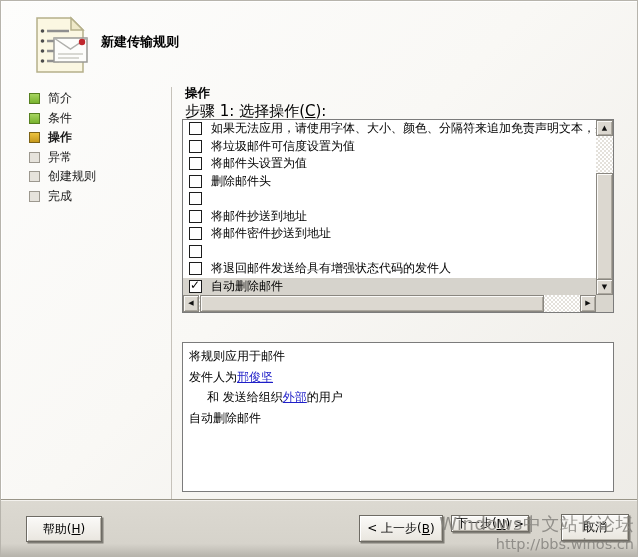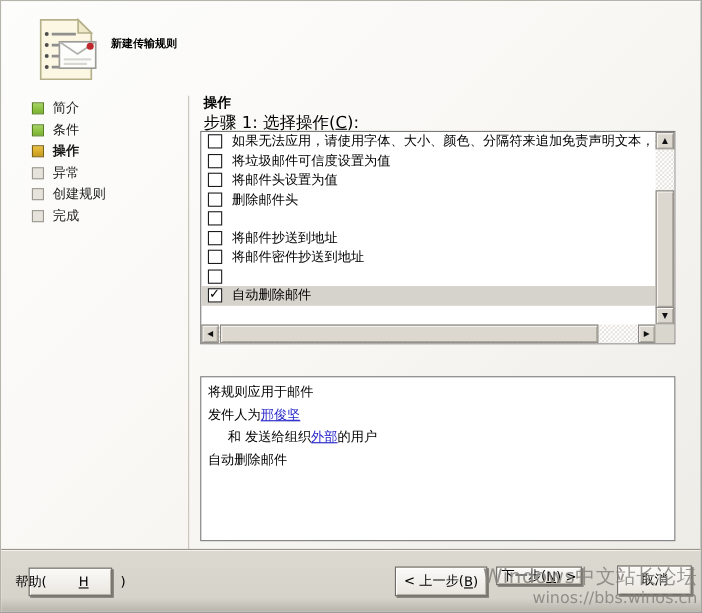--- a/index.html
+++ b/index.html
@@ -5,21 +5,21 @@
   html,body{margin:0;padding:0;background:#888;}
   *{box-sizing:border-box;font-family:"DejaVu Sans","Liberation Sans",sans-serif;}
   .dialog{
     position:relative;width:638px;height:557px;overflow:hidden;
     background:linear-gradient(135deg,#fdfdfc 0%,#f9f8f5 45%,#edebe6 100%);
     border:1px solid #b7b4ac;
     box-shadow:inset 1px 1px 0 #ffffff;
   }
   
   .hdr-icon{position:absolute;left:28px;top:13px;width:62px;height:62px;}
-  .page-title{position:absolute;left:100px;top:32px;font-size:10px;font-weight:bold;color:#000;}
+  .page-title{position:absolute;left:100px;top:32px;font-size:13px;font-weight:bold;color:#000;}
   
   .sidebar{position:absolute;left:28px;top:88px;width:130px;}
   .step{display:flex;align-items:center;height:19.5px;font-size:12px;color:#1a1a1a;}
   .step .sq{width:11px;height:11px;margin-right:8px;border:1px solid #9c988f;background:#e6e3dc;flex:0 0 auto;}
   .step.done .sq{background:linear-gradient(#a6d45f,#79b32e);border-color:#567f1f;}
   .step.current .sq{background:linear-gradient(#ecc23f,#c79a1d);border-color:#7c6215;}
   .step.current{font-weight:bold;}
   .vdivider{position:absolute;left:170px;top:86px;width:1px;height:412px;background:#c6c2ba;}
   
   .section-title{position:absolute;left:184px;top:84px;font-size:12.5px;font-weight:bold;color:#000;}
@@ -83,21 +83,21 @@
     border-top:1px solid #999588;
     box-shadow:inset 0 1px 0 #f4f2ee;
   }
   .btn{
     position:absolute;height:26px;font-size:12px;color:#000;
     background:linear-gradient(#fbfaf8,#e9e6df);
     border:1px solid #6e6b64;
     box-shadow:inset 1px 1px 0 #ffffff,inset -1px -1px 0 #b6b2a9,1.5px 1.5px 0 rgba(70,68,62,.6);
     display:flex;align-items:center;justify-content:center;white-space:pre;
   }
-  .btn-help{left:25px;top:515px;width:76px;gap:29px;}
+  .btn-help{left:25px;top:515px;width:76px;}
   .btn-back{left:358px;top:514px;width:84px;height:27px;}
   .btn-next{left:450px;top:514px;width:78px;height:17px;}
   .btn-cancel{left:560px;top:513px;width:68px;height:27px;}
   
   .watermark{position:absolute;right:3px;bottom:4px;text-align:right;color:#85837e;opacity:.85;pointer-events:none;z-index:5;}
   .wm1{font-size:18px;letter-spacing:.5px;}
   .wm2{font-size:14.5px;}
 </style>
 </head>
 <body>
@@ -199,20 +199,24 @@
 
     <div class="arow">
       <span class="cb"></span>
       <span class="lbl">将邮件密件抄送到地址</span>
     </div>
 
     <div class="arow">
       <span class="cb"></span>
     </div>
 
+    <div class="arow">
+      <span class="cb"></span>
+      <span class="lbl">将退回邮件发送给具有增强状态代码的发件人</span>
+    </div>
 
     <div class="arow checked selected">
       <span class="cb">
             <span class="mark">✓</span>
           </span>
       <span class="lbl">自动删除邮件</span>
     </div>
   </div>
     <div class="vscroll">
       <div class="sbtn up">▲</div>
@@ -239,15 +243,15 @@
     </div>
 
   <div class="bottombar"></div>
   <button class="btn btn-help"><span>帮助(</span><span class="akey">H</span><span>)</span></button>
   <button class="btn btn-back"><span>&lt; 上一步(</span><span class="akey">B</span><span>)</span></button>
   <button class="btn btn-next"><span>下一步(</span><span class="akey">N</span><span>) &gt;</span></button>
   <button class="btn btn-cancel"><span>取消</span></button>
 
   <div class="watermark">
     <div class="wm1">Windows中文站长论坛</div>
-    <div class="wm2">winos://bbs.winos.cn</div>
+    <div class="wm2">http://bbs.winos.cn</div>
   </div>
 </div>
 
 </body></html>

